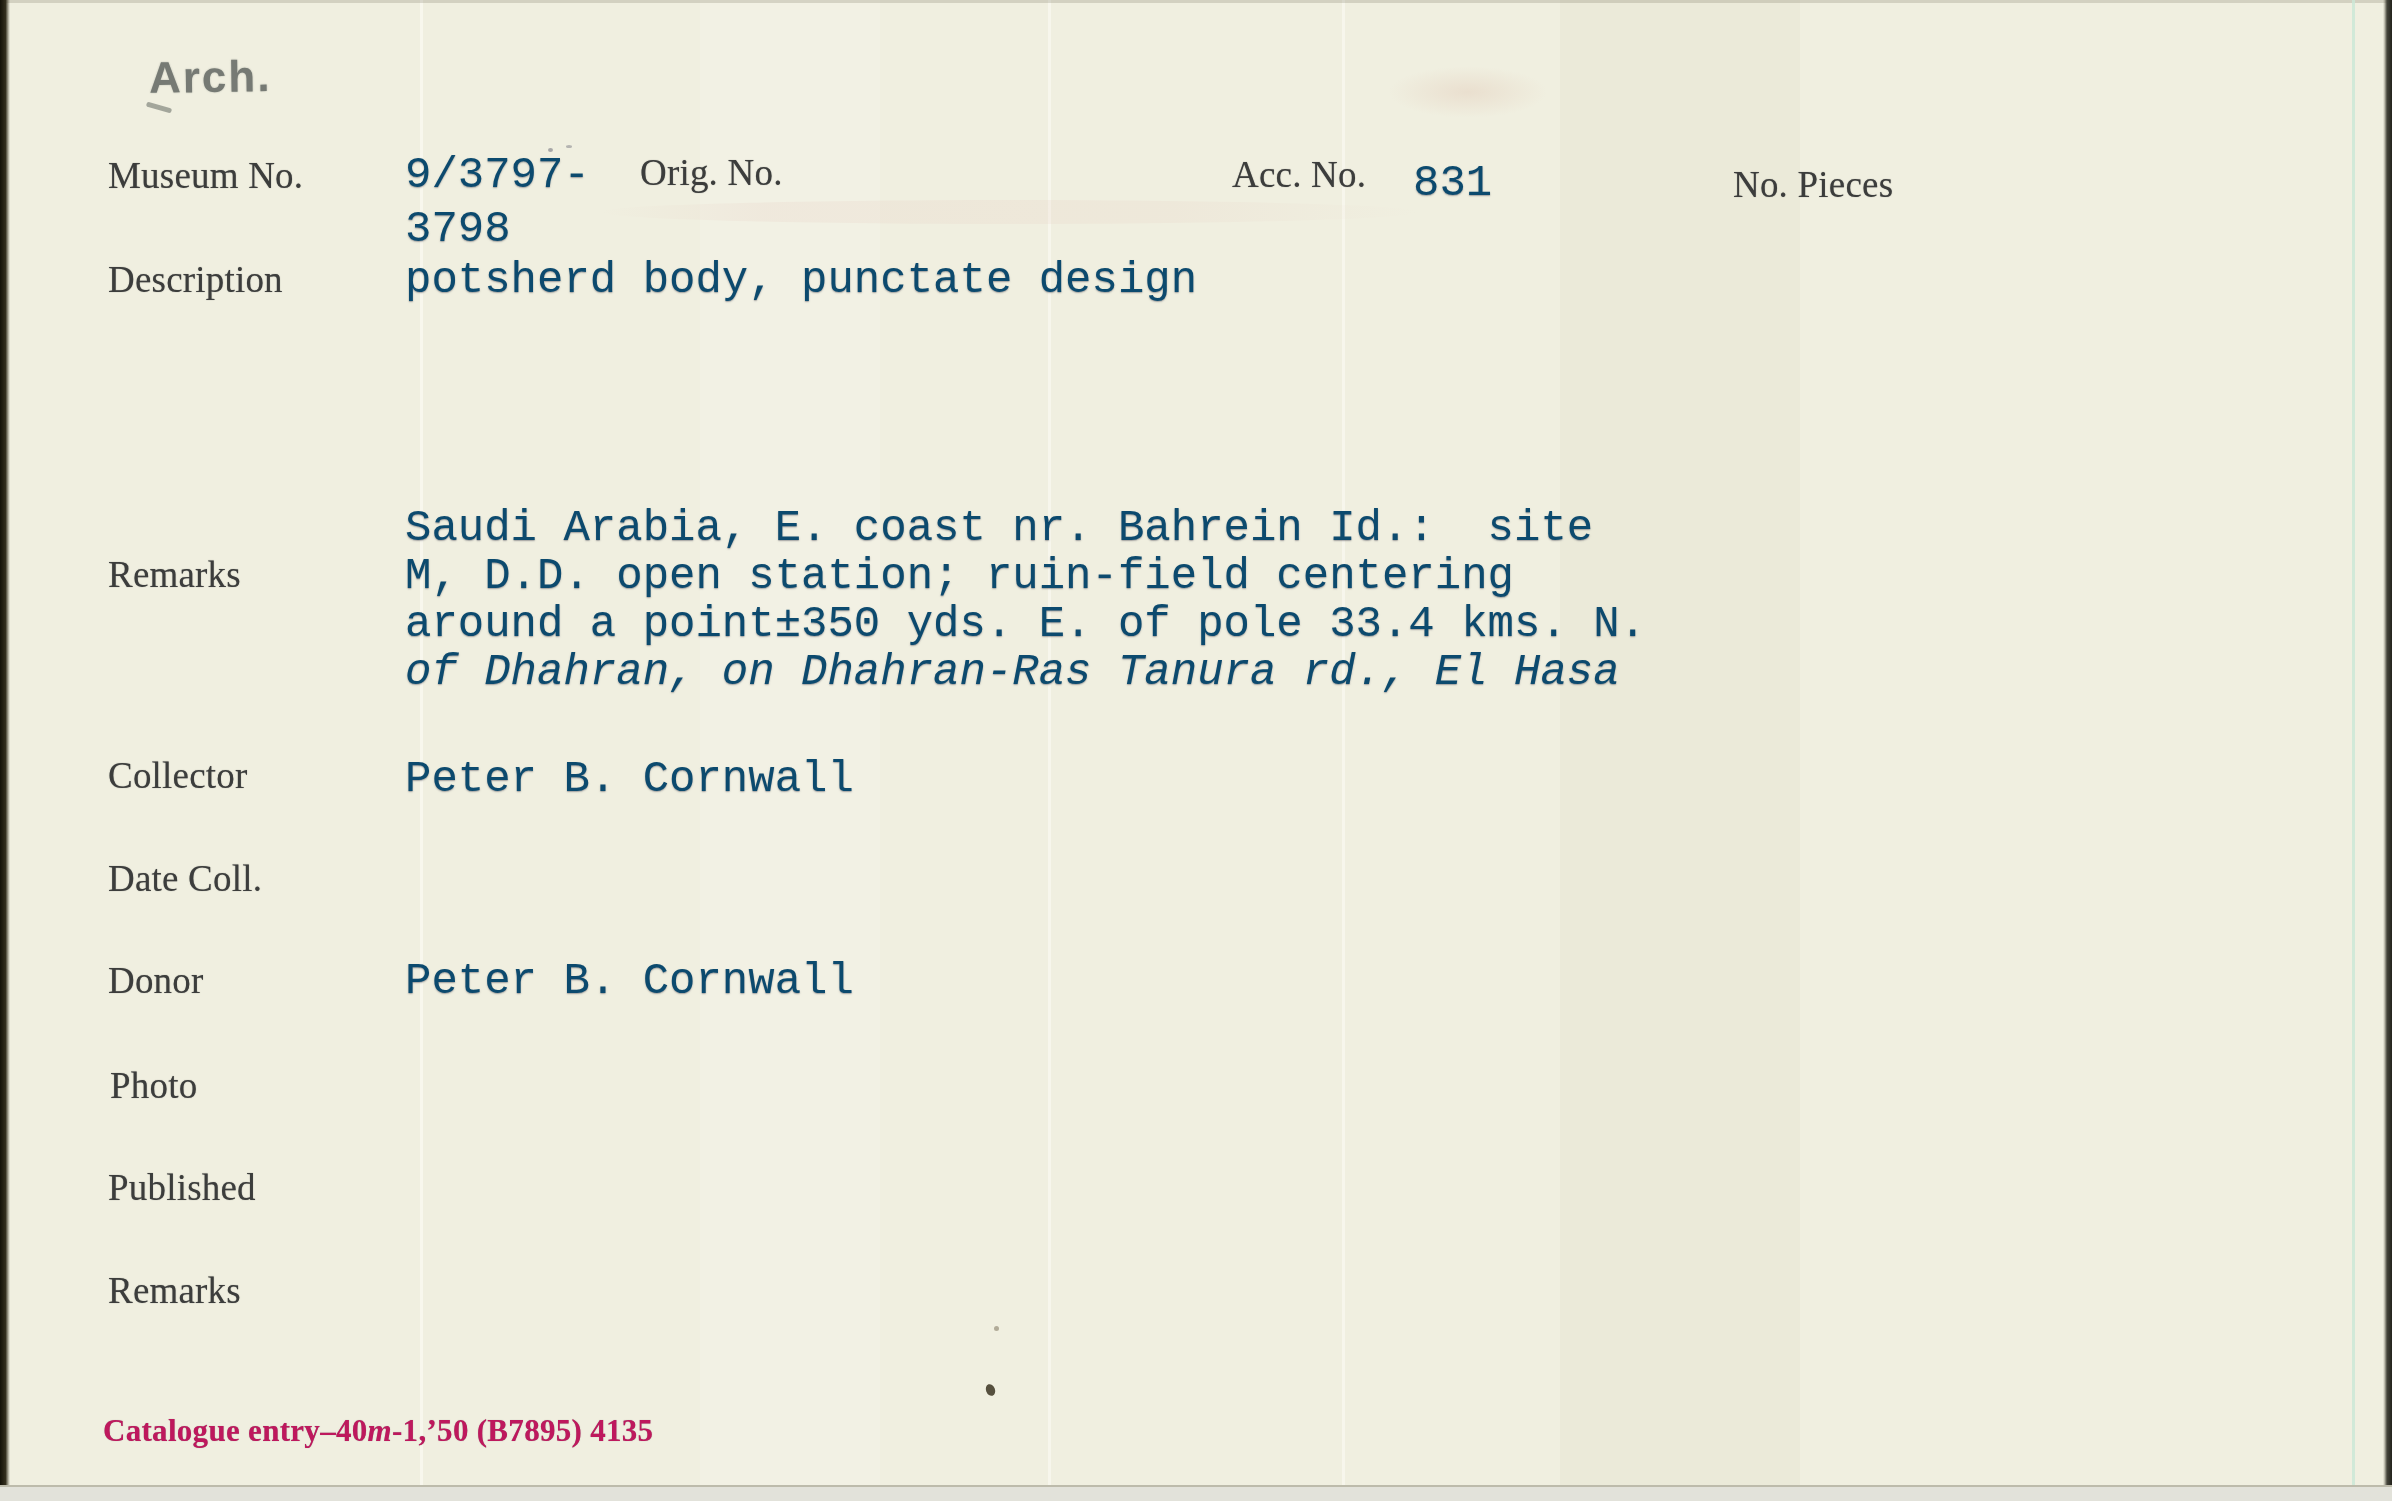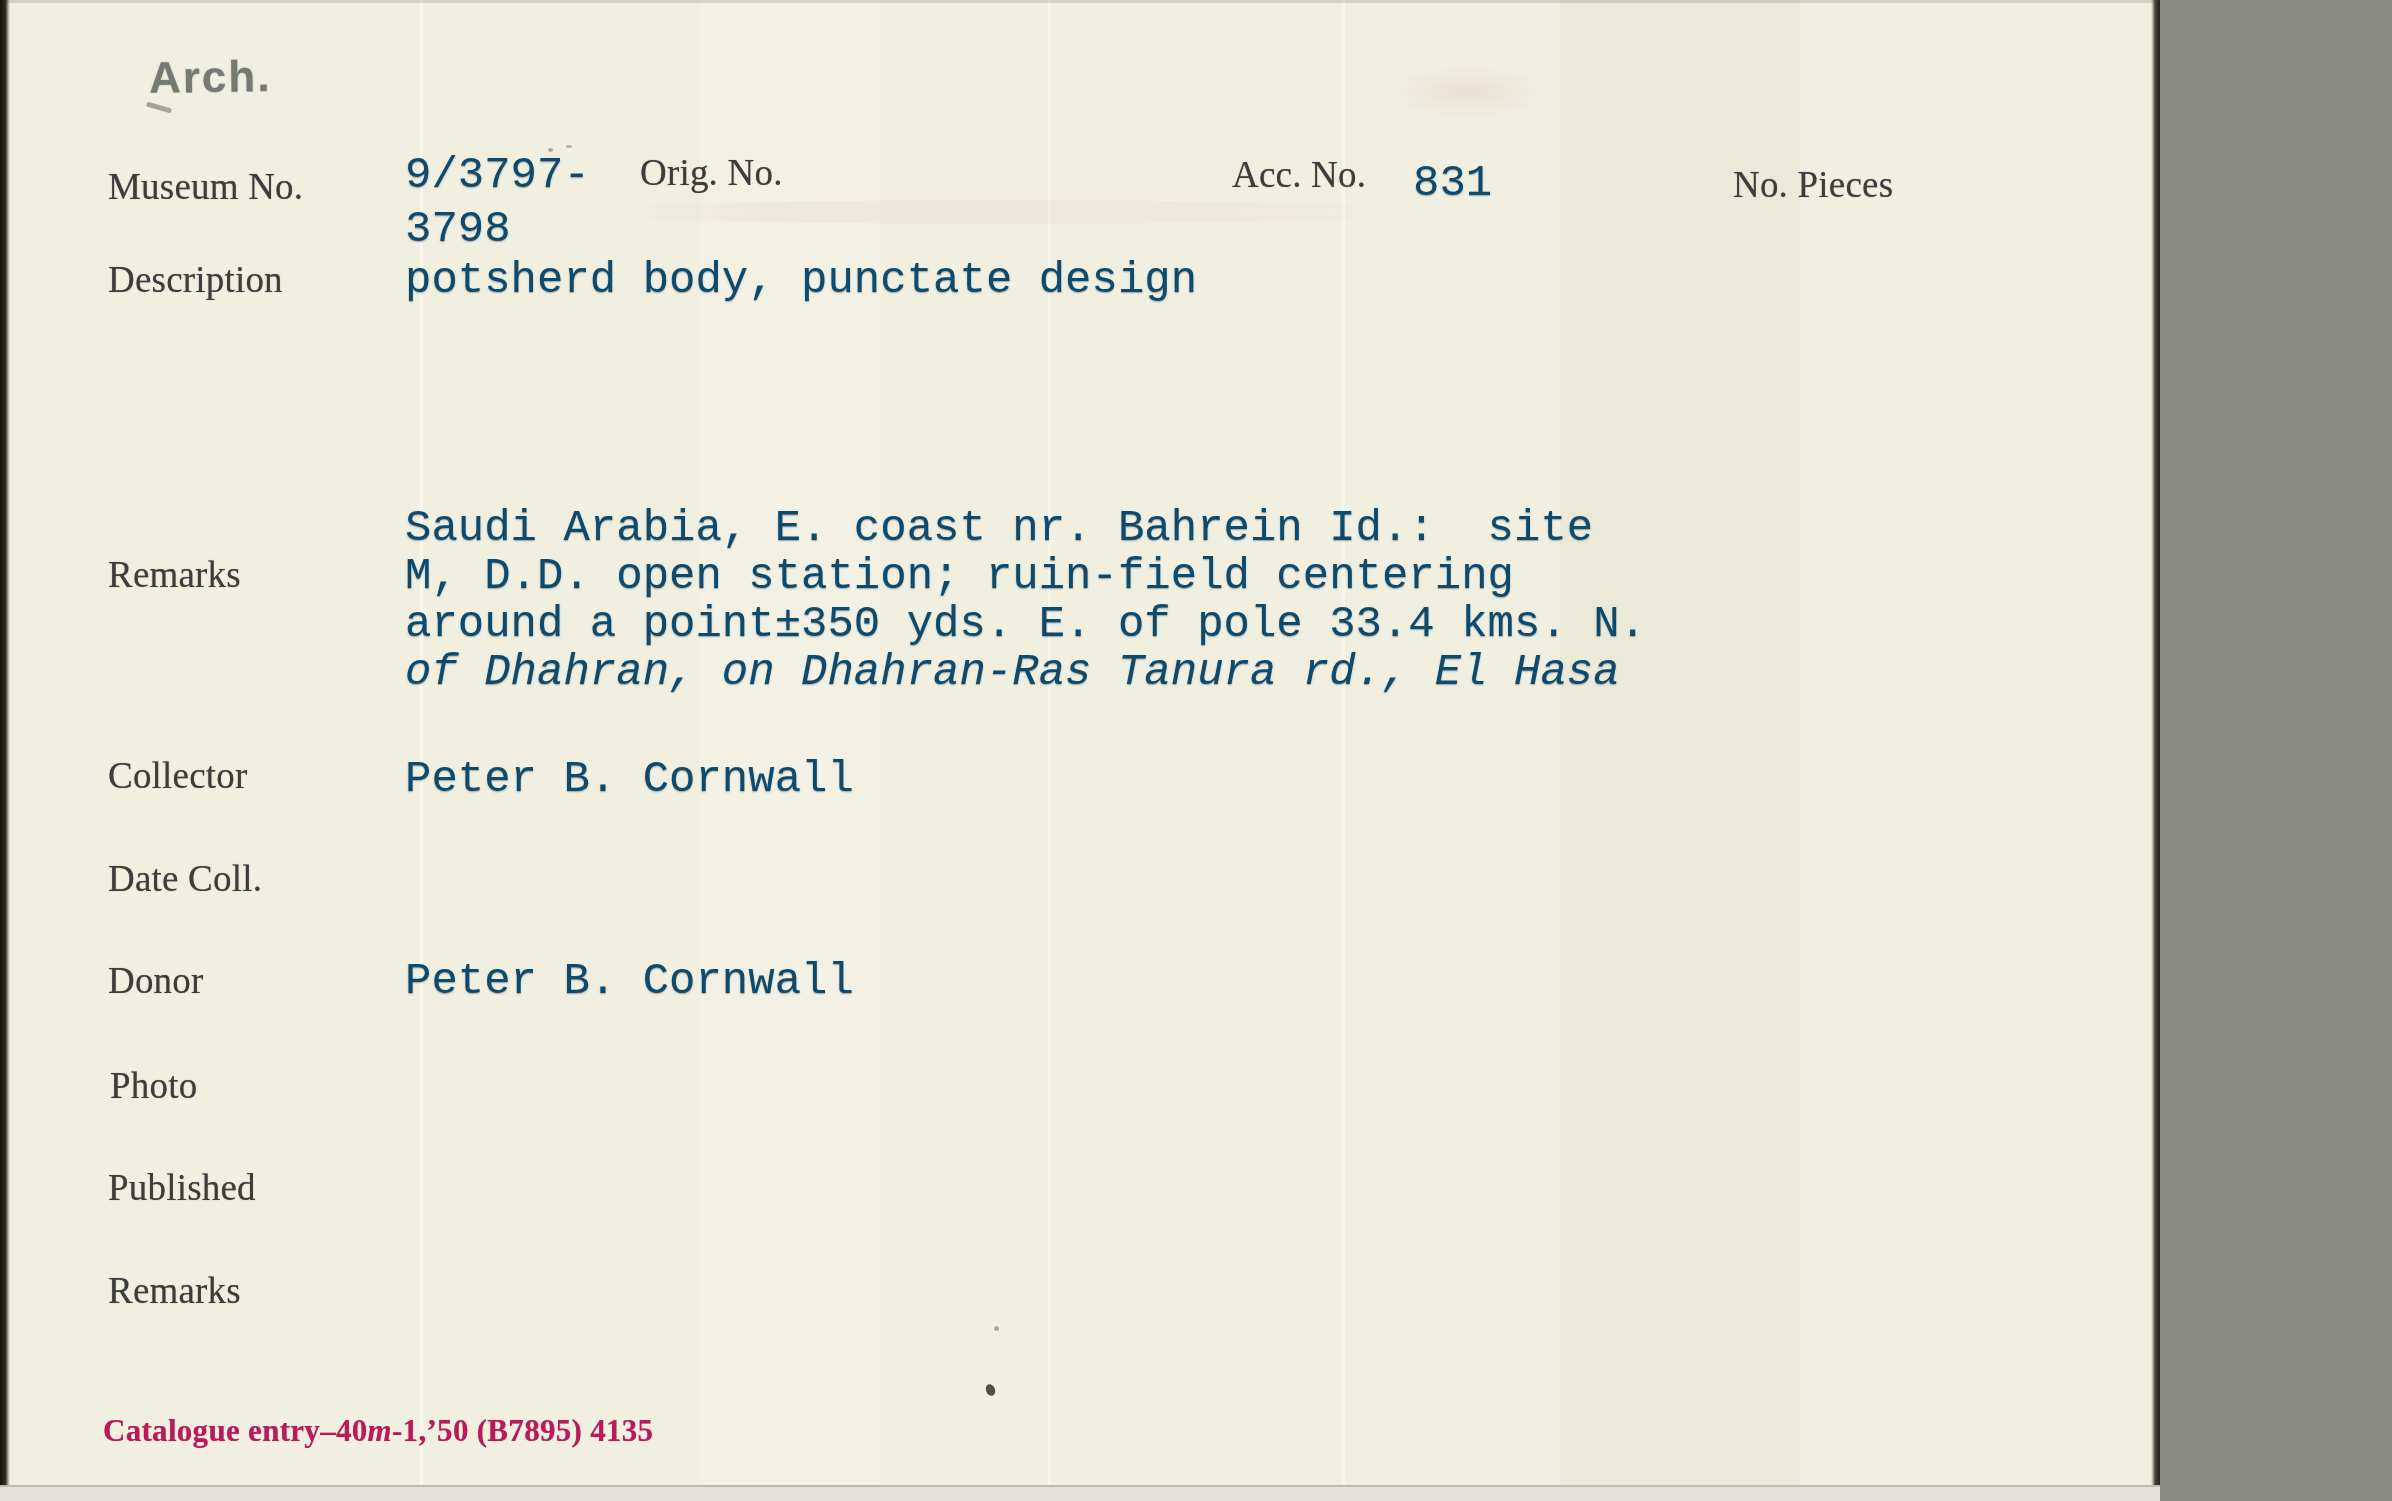--- a/index.html
+++ b/index.html
@@ -1,18 +1,18 @@
 <!DOCTYPE html>
 <html><head>
 <meta charset="utf-8">
 <style>
   html, body { margin: 0; padding: 0; background: #8a8a84; }
   .card {
     position: relative;
-    width: 2160px;
+    width: 2392px;
     height: 1501px;
     background: #f0efe0;
     overflow: hidden;
     font-kerning: none;
   }
   
   .streak { position: absolute; top: 0; height: 100%; pointer-events: none; }
   .edge-left {
     position: absolute; left: 0; top: 0; width: 10px; height: 100%;
     background: linear-gradient(90deg, #141208 0%, #332f1e 55%, rgba(80,76,56,0.35) 85%, rgba(240,239,224,0) 100%);
@@ -104,21 +104,21 @@
   <div class="speck speck-4"></div>
   <div class="edge-top"></div>
   <div class="edge-left"></div>
   <div class="edge-right"></div>
   <div class="green-line"></div>
   <div class="edge-bottom"></div>
 
   <div class="stamp">Arch.</div>
   <div class="stamp-tail"></div>
 
-  <div class="plabel" style="left:108px;top:152px;margin-top:11px;">Museum No.</div>
+  <div class="plabel" style="left:108px;top:152px;">Museum No.</div>
   <div class="typed" style="left:405px;top:151px;">9/3797-</div>
   <div class="typed" style="left:405px;top:205px;">3798</div>
   <div class="plabel" style="left:640px;top:149px;">Orig. No.</div>
   <div class="plabel" style="left:1232px;top:151px;">Acc. No.</div>
   <div class="typed" style="left:1413px;top:159px;">831</div>
   <div class="plabel" style="left:1733px;top:161px;">No. Pieces</div>
 
   <div class="plabel" style="left:108px;top:256px;">Description</div>
   <div class="typed" style="left:405px;top:256px;">potsherd body, punctate design</div>
 

